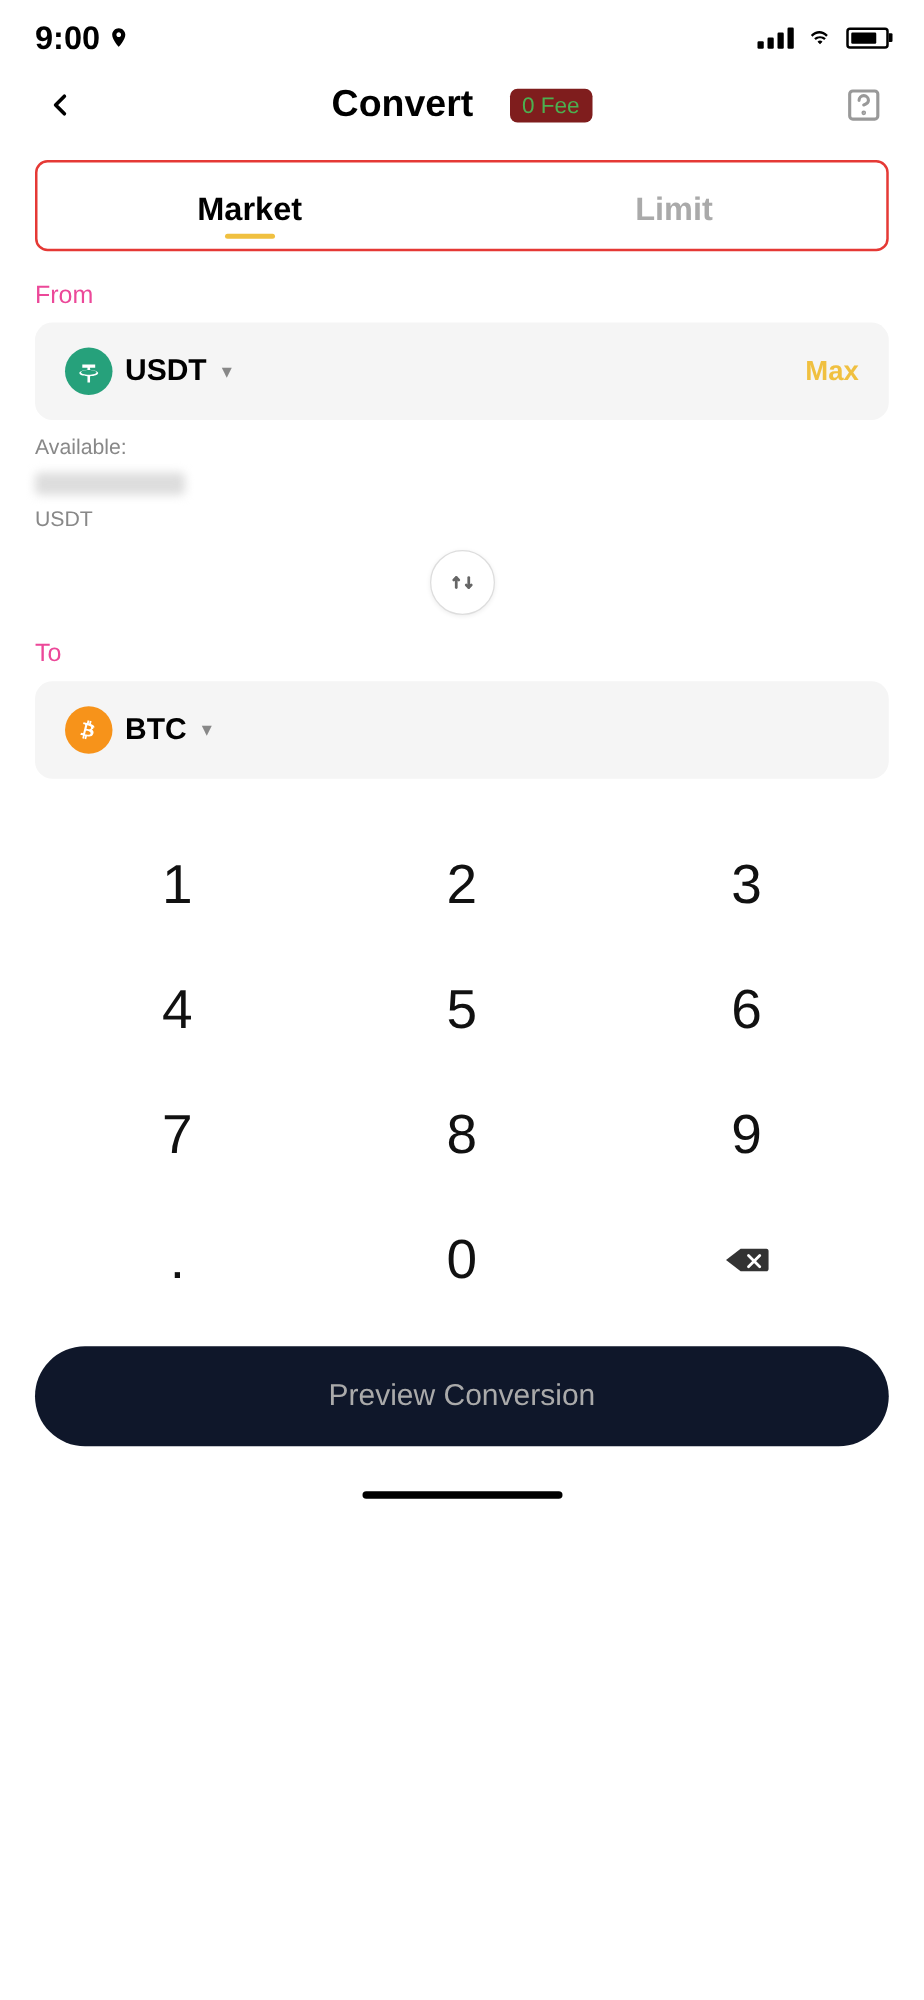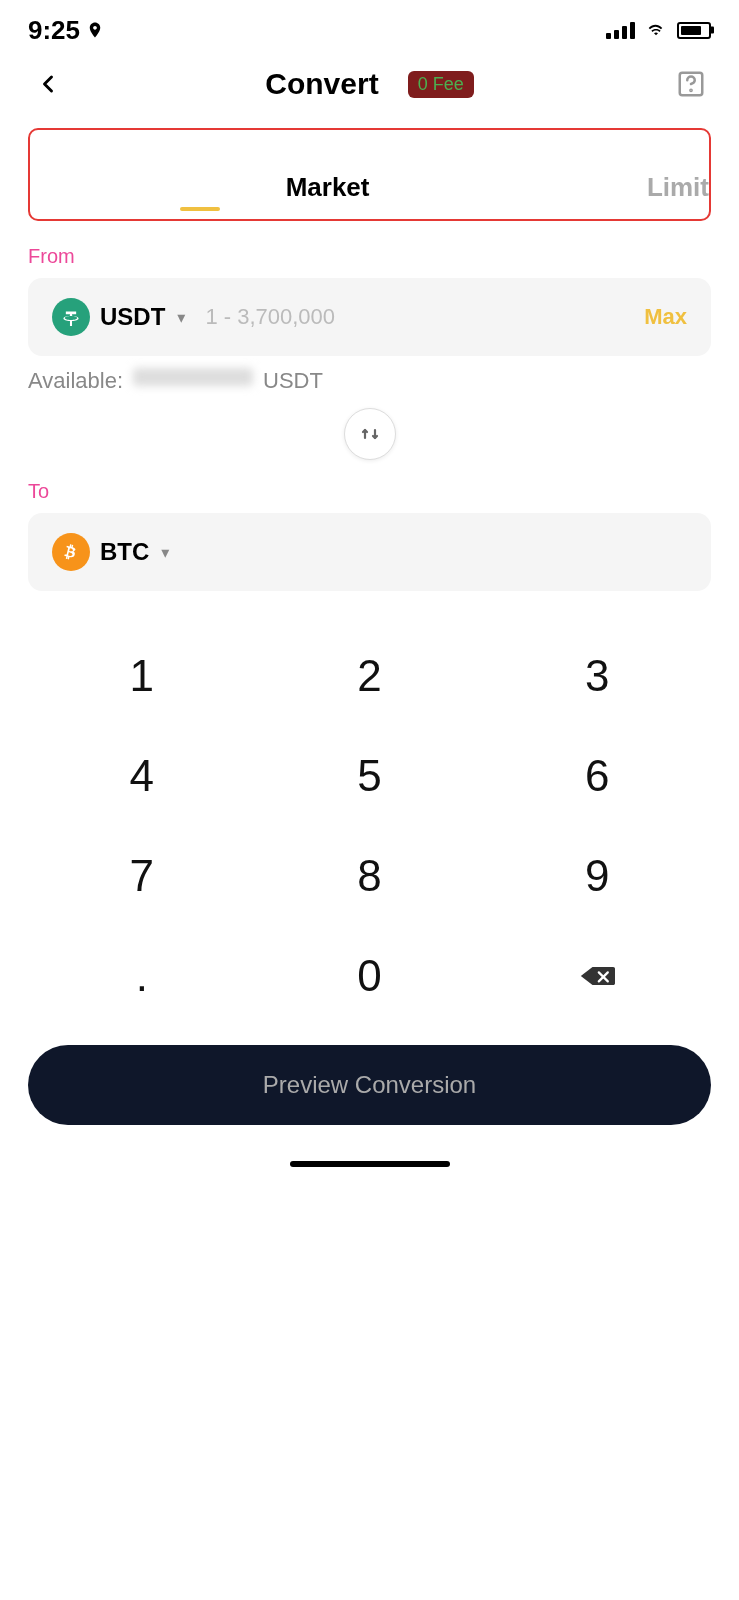--- a/index.html
+++ b/index.html
@@ -121,24 +121,23 @@
     .tab-container {
       margin: 8px 28px 24px 28px;
       border: 2.5px solid #e53935;
       border-radius: 10px;
       display: flex;
       overflow: hidden;
     }
     .tab {
       flex: 1;
       padding: 22px 0 16px 0;
-      text-align: right;
+      text-align: center;
       cursor: pointer;
       position: relative;
-      margin-top: 20px;
     }
     .tab-label {
       font-size: 26px;
       font-weight: 600;
       color: #aaa;
     }
     .tab.active .tab-label {
       color: #000;
       font-weight: 700;
     }
@@ -216,22 +215,23 @@
       font-weight: 600;
       color: #f0c040;
       cursor: pointer;
     }
 
     .available-row {
       margin: 0 28px 14px 28px;
       display: flex;
       align-items: flex-start;
       gap: 10px;
-      font-size: 22px;
+      font-size: 17px;
       color: #888;
+      flex-direction: column;
     }
     .available-blur {
       width: 120px;
       height: 18px;
       background: #ddd;
       border-radius: 4px;
       filter: blur(4px);
     }
 
     
@@ -307,21 +307,21 @@
       height: 6px;
       background: #000;
       border-radius: 3px;
     }
   </style>
 </head>
 <body>
 
 <div class="status-bar">
   <div class="status-time">
-    <span>9:25</span>
+    <span>9:00</span>
     <svg viewBox="0 0 24 24" fill="currentColor">
       <path d="M12 2C8.13 2 5 5.13 5 9c0 5.25 7 13 7 13s7-7.75 7-13c0-3.87-3.13-7-7-7zm0 9.5c-1.38 0-2.5-1.12-2.5-2.5s1.12-2.5 2.5-2.5 2.5 1.12 2.5 2.5-1.12 2.5-2.5 2.5z"></path>
     </svg>
   </div>
   <div class="status-icons">
     <div class="signal-bars">
       <div class="signal-bar" style="height:6px"></div>
       <div class="signal-bar" style="height:9px"></div>
       <div class="signal-bar" style="height:13px"></div>
       <div class="signal-bar" style="height:17px"></div>
@@ -369,21 +369,20 @@
 <div class="currency-input-box">
   <div class="currency-selector">
     <div class="currency-icon usdt">
       <svg width="22" height="22" viewBox="0 0 32 32" fill="white">
         <path d="M17.5 14.2V12h6V8h-15v4h6v2.2C9.1 14.6 5 16.2 5 18.1s4.1 3.5 9.5 3.8V29h3v-7.1c5.4-.3 9.5-1.9 9.5-3.8s-4.1-3.5-9.5-3.9zm-1.5 6c-5 0-9-1.3-9-2.9s4-2.9 9-2.9 9 1.3 9 2.9-4 2.9-9 2.9z"></path>
       </svg>
     </div>
     <span class="currency-name">USDT</span>
     <span class="dropdown-arrow">▾</span>
   </div>
-  <div class="input-range">1 - 3,700,000</div>
   <div class="max-btn">Max</div>
 </div>
 
 <div class="available-row">
   <span>Available:</span>
   <div class="available-blur"></div>
   <span>USDT</span>
 </div>
 
 <div class="swap-btn-container">

